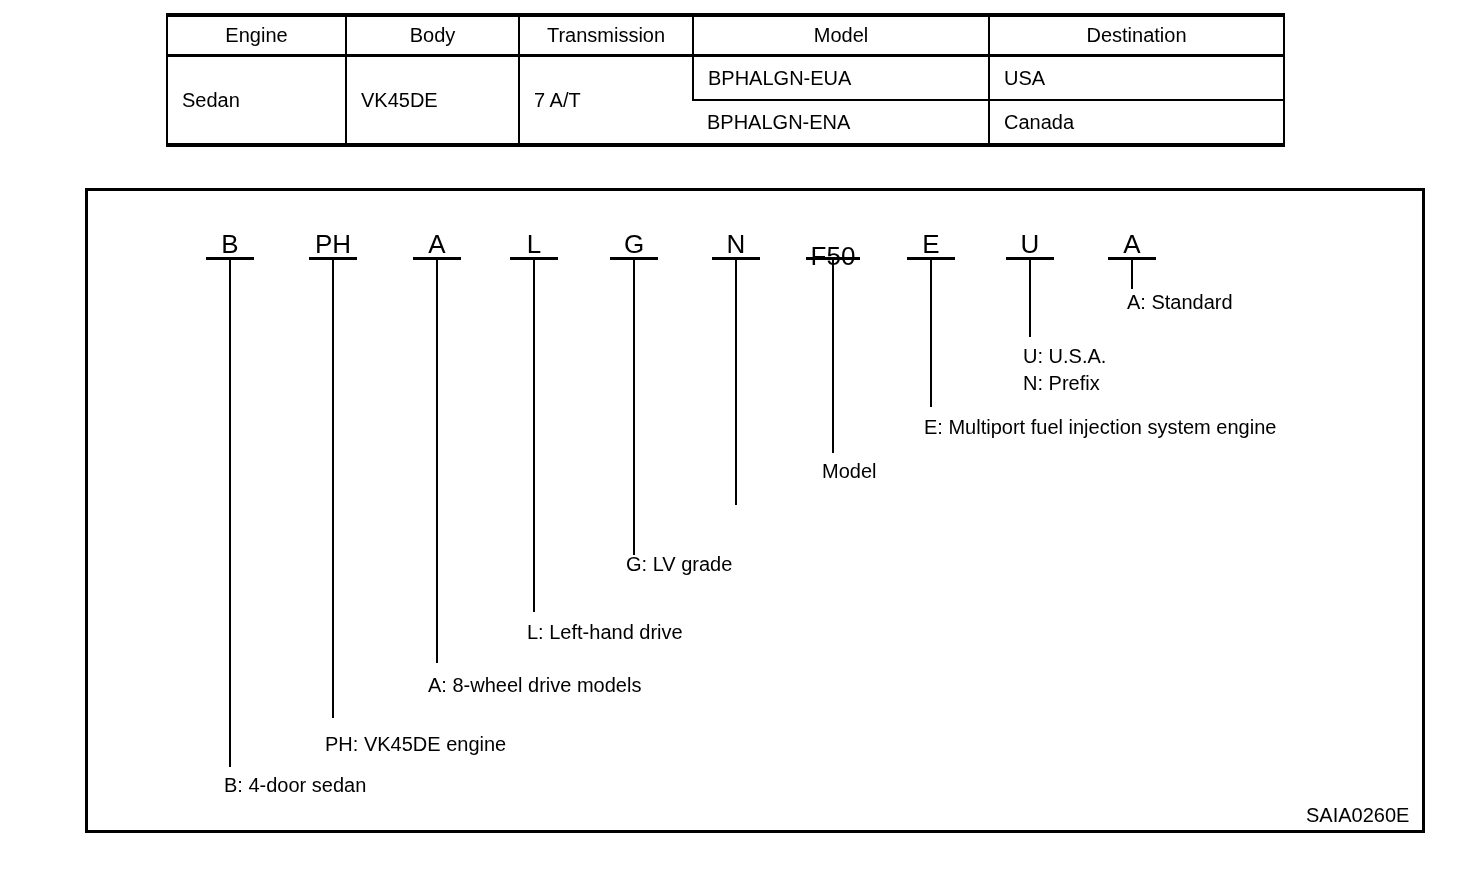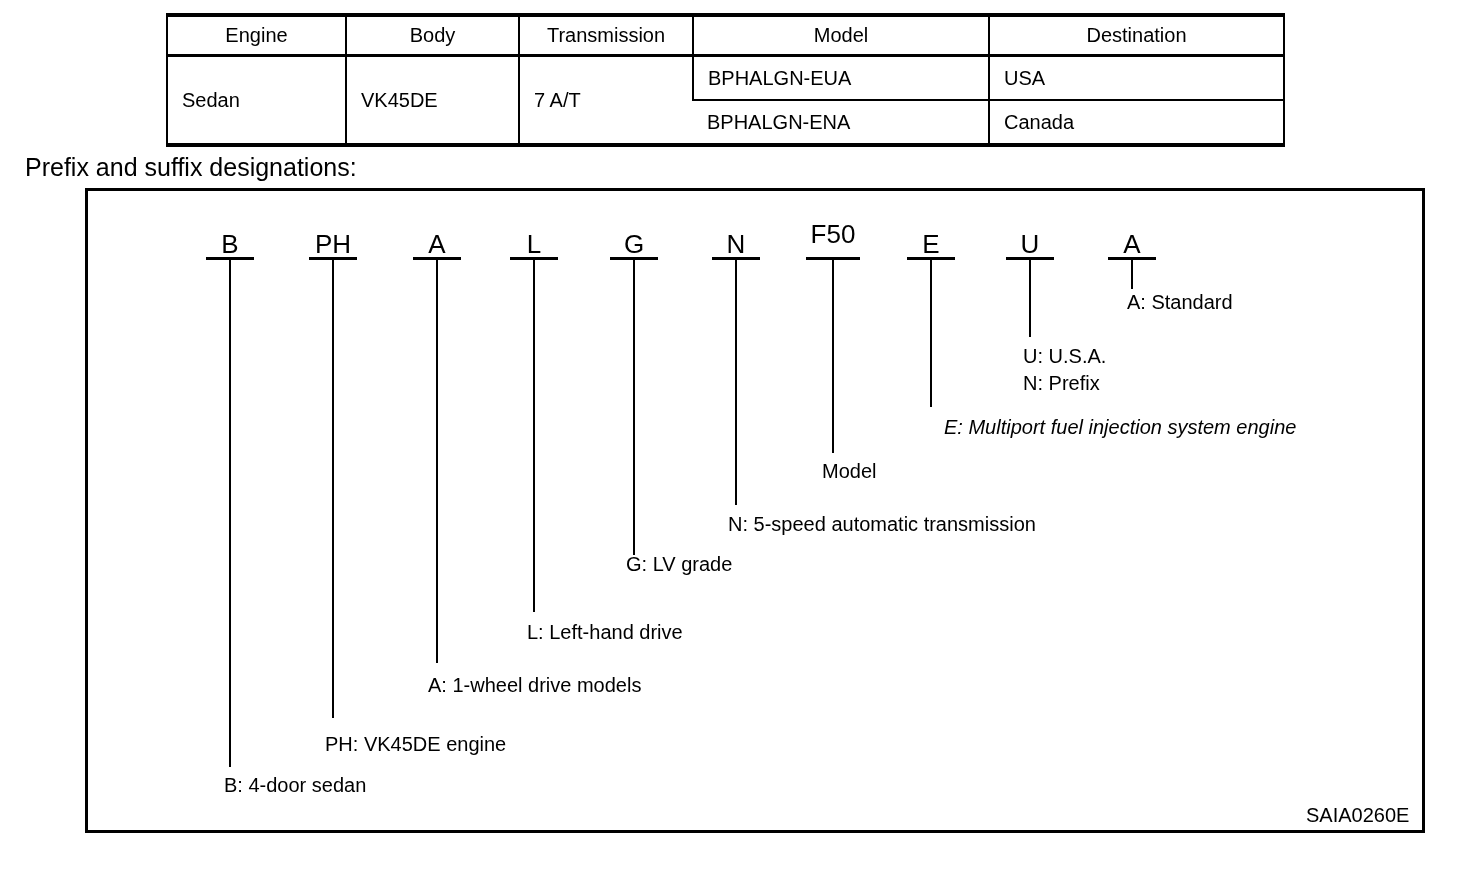--- a/index.html
+++ b/index.html
@@ -129,63 +129,61 @@
         <td class="split">BPHALGN-EUA</td>
         <td class="split">USA</td>
       </tr>
       <tr>
         <td>BPHALGN-ENA</td>
         <td>Canada</td>
       </tr>
     </tbody>
   </table>
 
-  <div id="section-title">Prefix and suffix designations:</div>
 
   <div id="diagram-box"></div>
 
   <div class="code" style="left:190px; top:230px;">B</div>
   <div class="underline" style="left:206px; top:257px; width:48px;"></div>
   <div class="vline" style="left:229px; top:260px; height:507px;"></div>
   <div class="callout" style="left:224px; top:772px;">B: 4-door sedan</div>
 
   <div class="code" style="left:293px; top:230px;">PH</div>
   <div class="underline" style="left:309px; top:257px; width:48px;"></div>
   <div class="vline" style="left:332px; top:260px; height:458px;"></div>
   <div class="callout" style="left:325px; top:723px;margin-top:8px;">PH: VK45DE engine</div>
 
   <div class="code" style="left:397px; top:230px;">A</div>
   <div class="underline" style="left:413px; top:257px; width:48px;"></div>
   <div class="vline" style="left:436px; top:260px; height:403px;"></div>
-  <div class="callout" style="left:428px; top:672px;">A: 1-wheel drive models</div>
+  <div class="callout" style="left:428px; top:672px;">A: 8-wheel drive models</div>
 
   <div class="code" style="left:494px; top:230px;">L</div>
   <div class="underline" style="left:510px; top:257px; width:48px;"></div>
   <div class="vline" style="left:533px; top:260px; height:352px;"></div>
   <div class="callout" style="left:527px; top:619px;">L: Left-hand drive</div>
 
   <div class="code" style="left:594px; top:230px;">G</div>
   <div class="underline" style="left:610px; top:257px; width:48px;"></div>
   <div class="vline" style="left:633px; top:260px; height:295px;"></div>
   <div class="callout" style="left:626px; top:551px;">G: LV grade</div>
 
   <div class="code" style="left:696px; top:230px;">N</div>
   <div class="underline" style="left:712px; top:257px; width:48px;"></div>
   <div class="vline" style="left:735px; top:260px; height:245px;"></div>
-  <div class="callout" style="left:728px; top:511px;">N: 5-speed automatic transmission</div>
 
-  <div class="code" style="left:793px; top:220px;">F50</div>
+  <div class="code" style="left:793px; top:242px;">F50</div>
   <div class="underline" style="left:806px; top:257px; width:54px;"></div>
   <div class="vline" style="left:832px; top:260px; height:193px;"></div>
   <div class="callout" style="left:822px; top:458px;">Model</div>
 
   <div class="code" style="left:891px; top:230px;">E</div>
   <div class="underline" style="left:907px; top:257px; width:48px;"></div>
   <div class="vline" style="left:930px; top:260px; height:147px;"></div>
-  <div class="callout" style="left:944px; top:414px;font-style:italic;">E: Multiport fuel injection system engine</div>
+  <div class="callout" style="left:924px; top:414px;">E: Multiport fuel injection system engine</div>
 
   <div class="code" style="left:990px; top:230px;">U</div>
   <div class="underline" style="left:1006px; top:257px; width:48px;"></div>
   <div class="vline" style="left:1029px; top:260px; height:77px;"></div>
   <div class="callout" style="left:1023px; top:343px;">U: U.S.A.</div>
   <div class="callout" style="left:1023px; top:370px;">N: Prefix</div>
 
   <div class="code" style="left:1092px; top:230px;">A</div>
   <div class="underline" style="left:1108px; top:257px; width:48px;"></div>
   <div class="vline" style="left:1131px; top:260px; height:29px;"></div>

